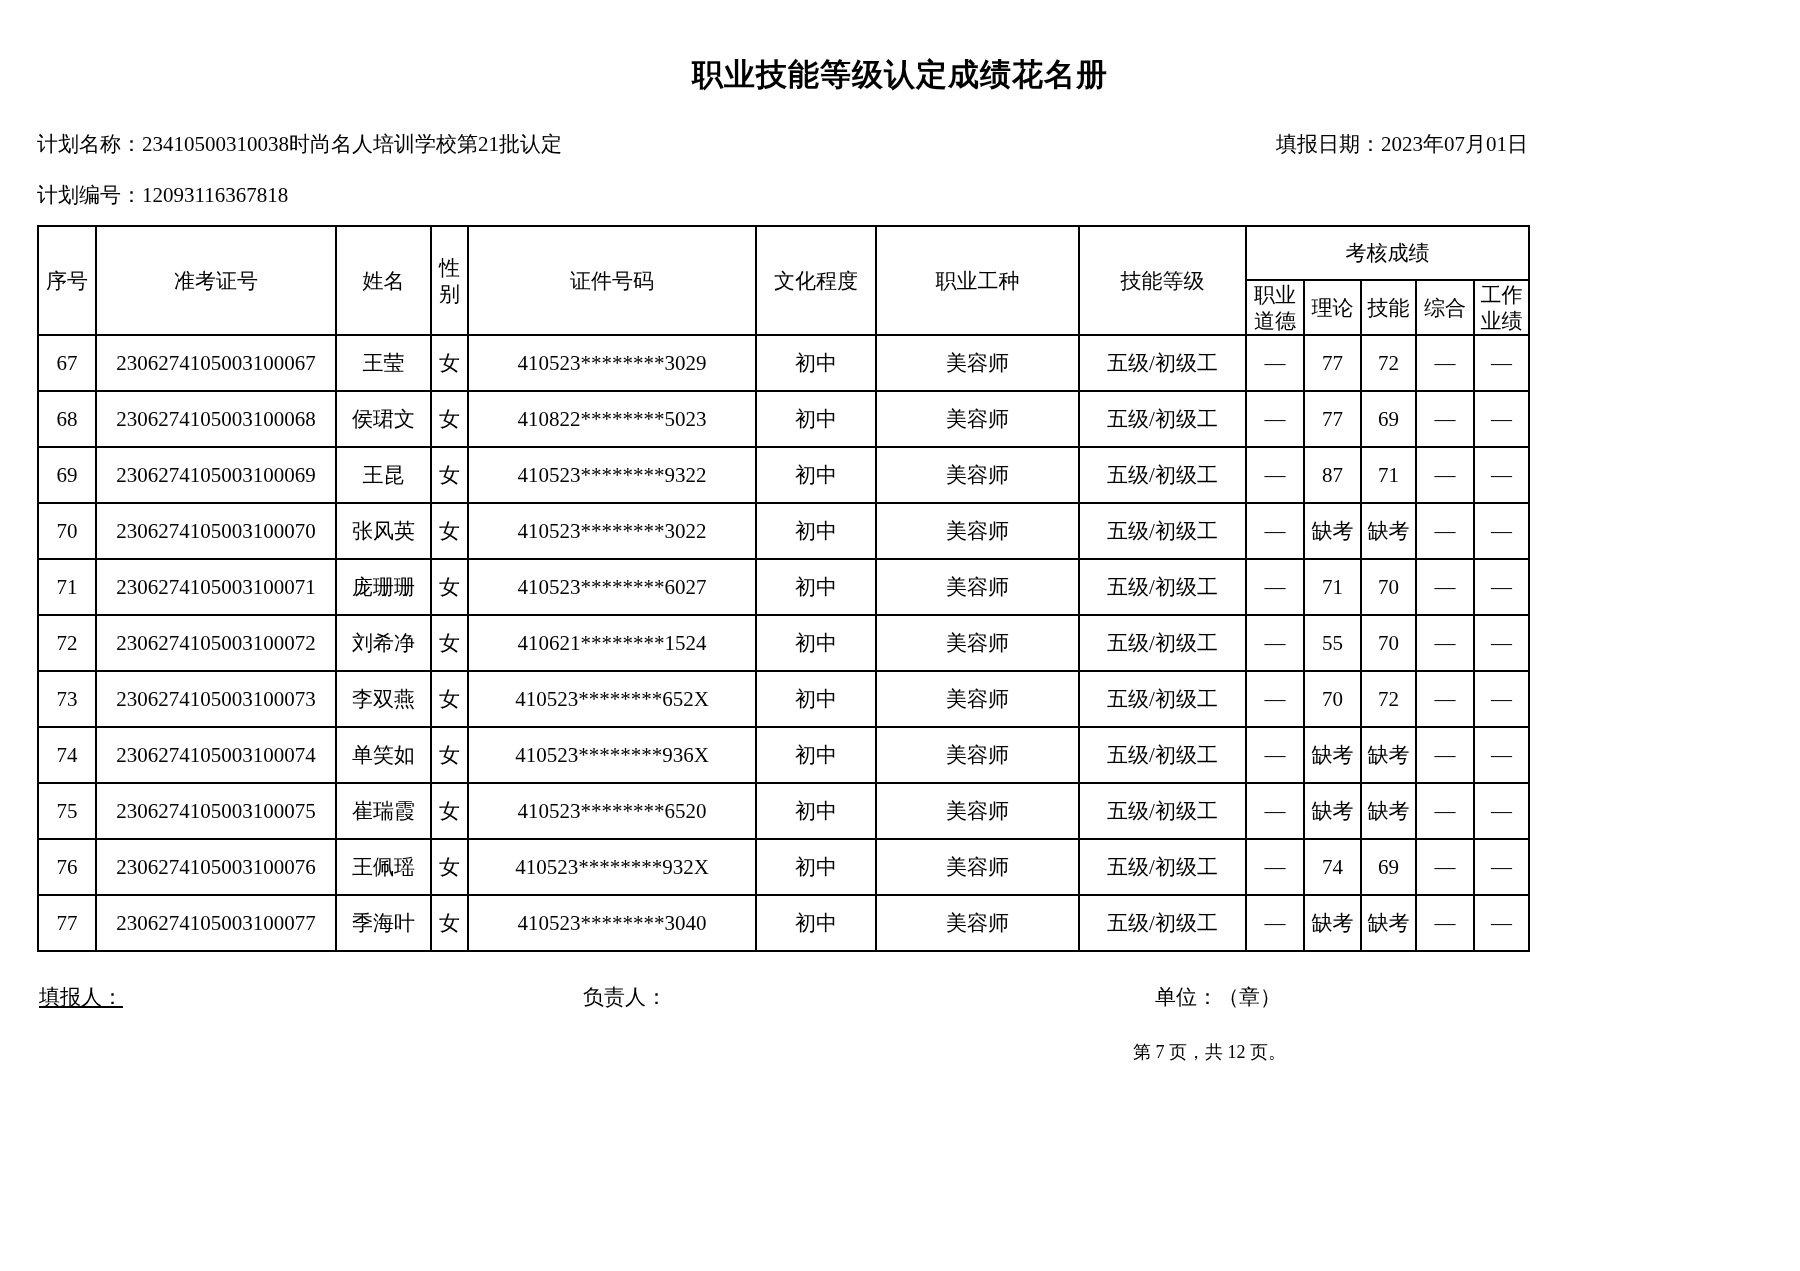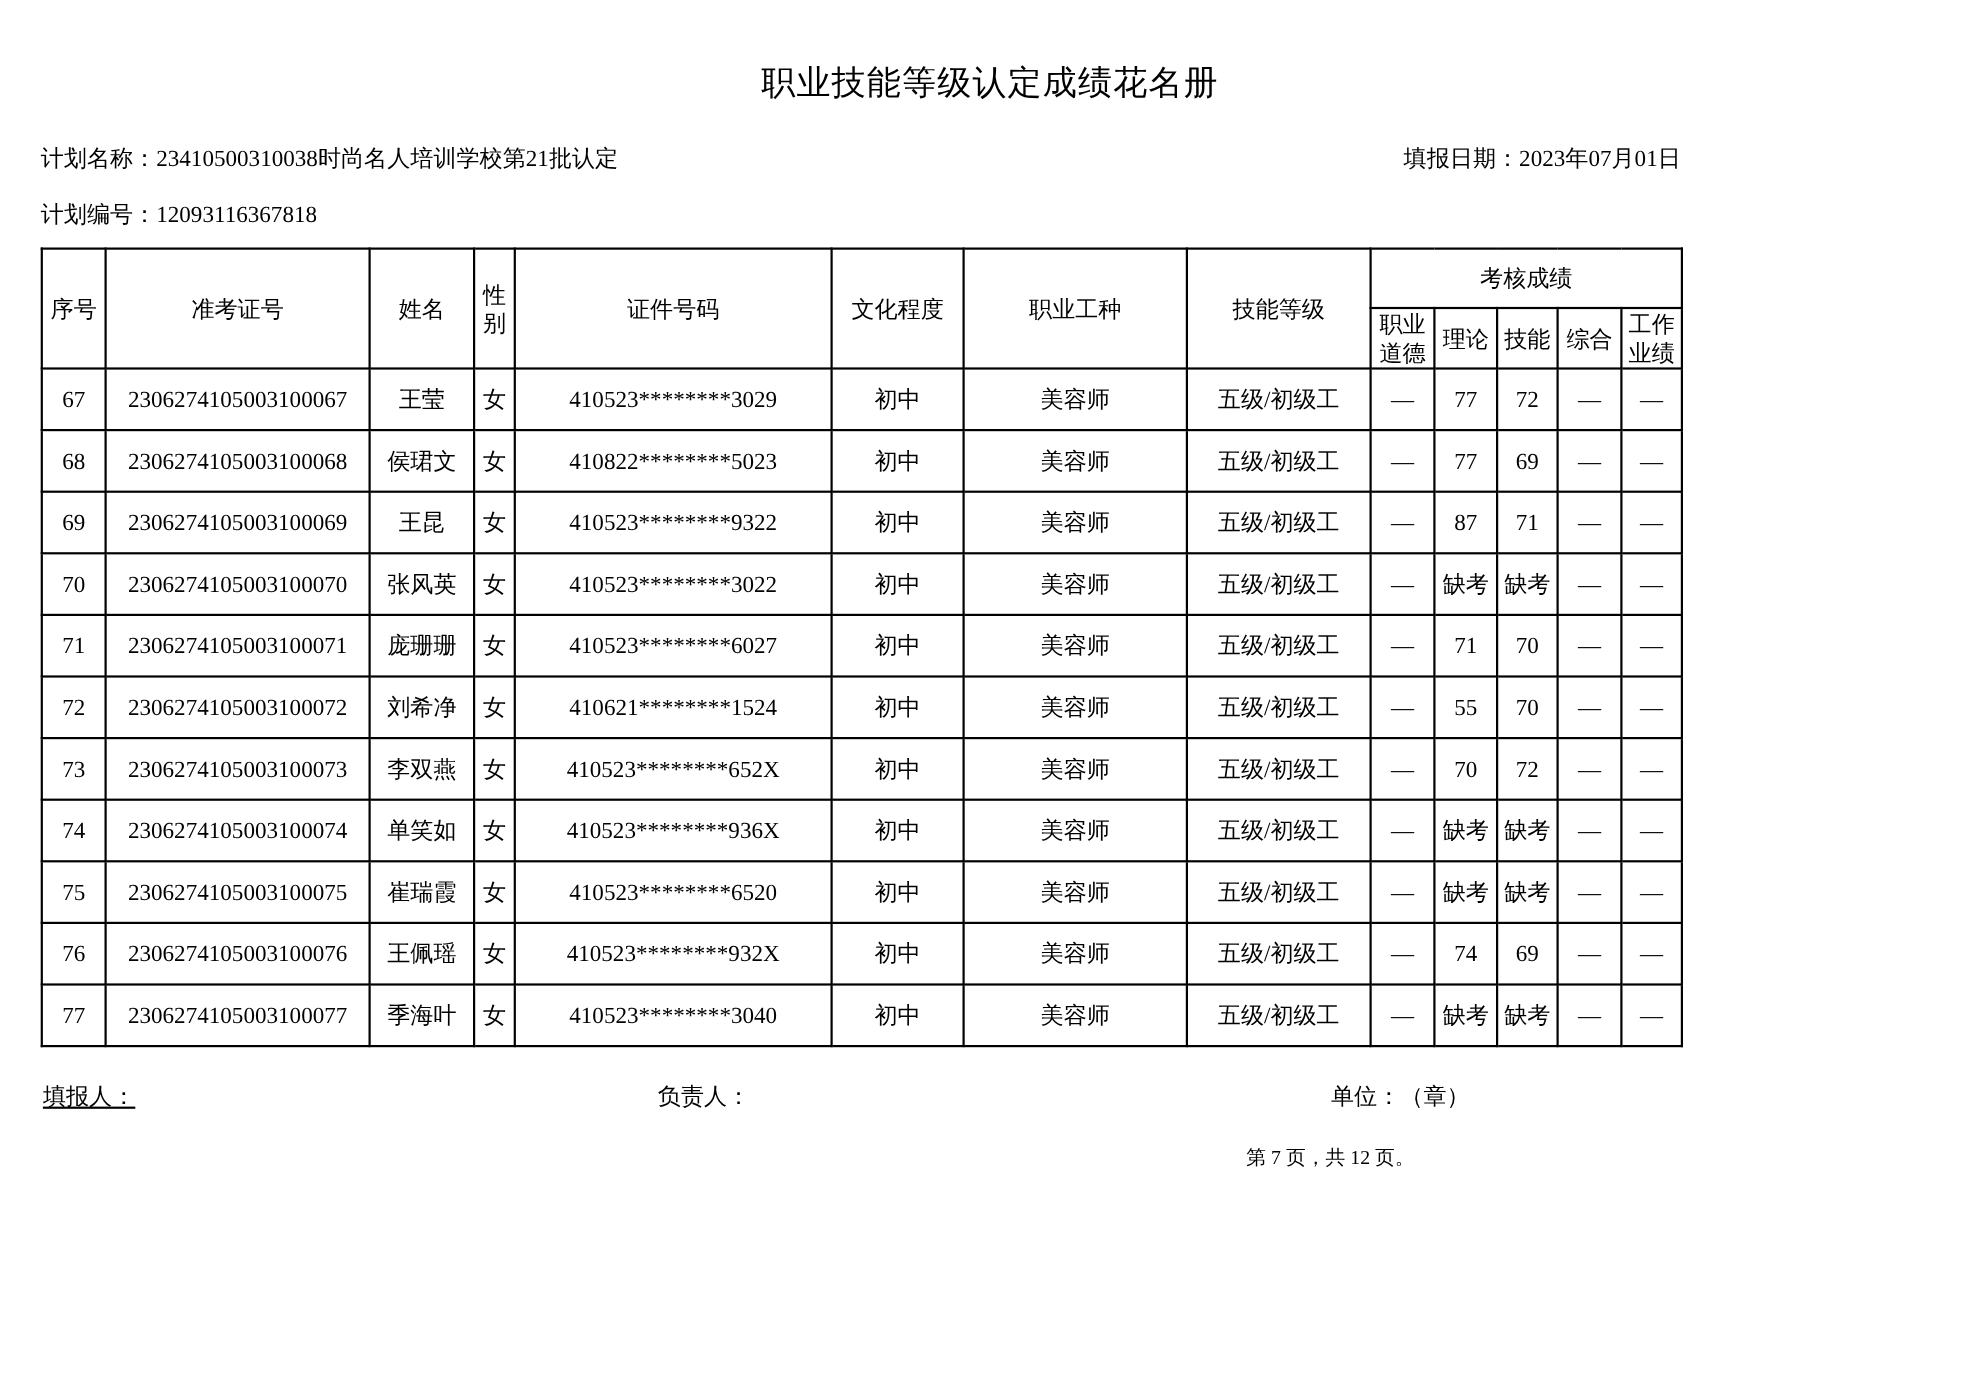--- a/index.html
+++ b/index.html
@@ -7,21 +7,21 @@
   body {
     width: 1800px; height: 1271px;
     background: #ffffff; color: #000000;
     font-family: "Liberation Serif", "DejaVu Serif", serif;
     position: relative; overflow: hidden;
   }
   .title {
     margin-top: 54px;
     text-align: center;
     font-family: "Liberation Sans", "DejaVu Sans", sans-serif;
-    font-weight: normal;
+    font-weight: bold;
     font-size: 31px;
     letter-spacing: 1px;
   }
   .content { width: 1491px; margin-left: 37px; }
   .meta-row {
     display: flex; justify-content: space-between;
     font-size: 21px; line-height: 1.2;
   }
   .meta-row.first { margin-top: 36px; }
   .meta-row.second { margin-top: 26px; margin-bottom: 17px; }
@@ -43,22 +43,22 @@
   thead tr.group-row { height: 54px; }
   thead tr.sub-row { height: 55px; }
   tbody tr { height: 56px; margin-top: 40px; }
   .footer-row {
     position: relative;
     height: 30px;
     margin-top: 31px;
     font-size: 21px;
   }
   .f-filler  { position: absolute; left: 2px; text-decoration: underline; }
-  .f-manager { position: absolute; left: 561px; }
-  .f-unit    { position: absolute; left: 1173px; }
+  .f-manager { position: absolute; left: 546px; }
+  .f-unit    { position: absolute; left: 1118px; }
   .page-info {
     position: absolute;
     left: 1133px; top: 1040px;
     font-size: 18px;
   }
 </style>
 </head>
 <body>
 
 <div class="title">职业技能等级认定成绩花名册</div>

